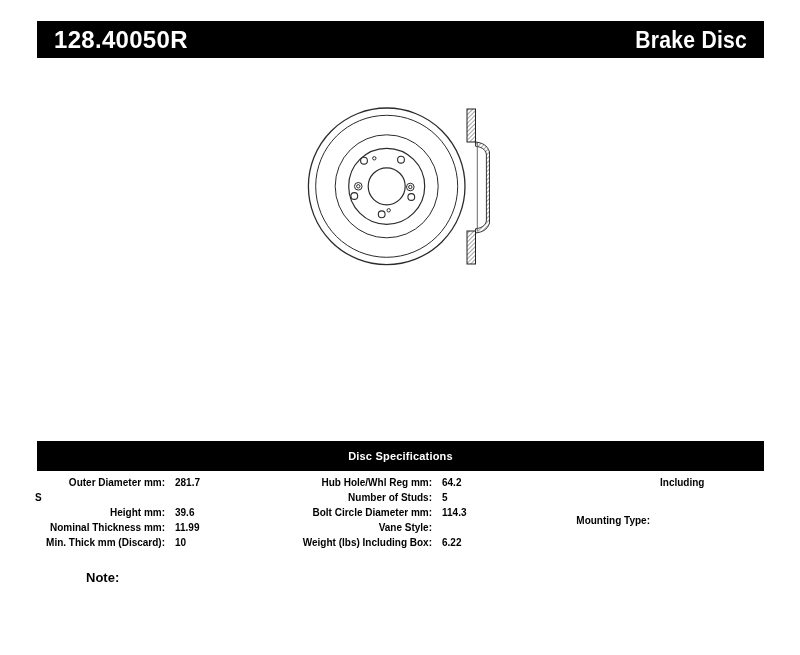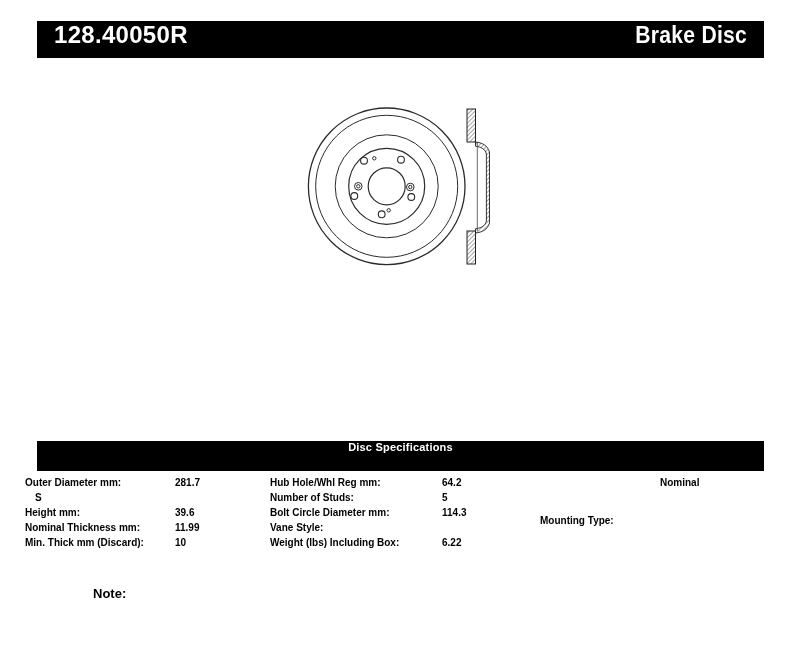--- a/index.html
+++ b/index.html
@@ -11,20 +11,21 @@
     font-family:"Liberation Sans", sans-serif;
     color:#000;
     overflow:hidden;
   }
   .bar {
     position:absolute;
     left:37px; width:727px;
     background:#000;
     color:#fff;
     display:flex;
+    align-items:center;
   }
   .top-bar {
     top:21px; height:37px;
     justify-content:space-between;
     padding:0 17px;
     font-size:24px; font-weight:bold;
     letter-spacing:0.3px;
   }
   .top-bar .right-title { transform:scaleX(0.88); transform-origin:right center; }
   .spec-bar {
@@ -37,29 +38,29 @@
   .spec-col { position:absolute; top:475px; }
   .col-left  { left:25px;  }
   .col-mid   { left:270px; }
   .col-right { left:540px; }
   .spec-row {
     display:flex;
     height:15px; line-height:15px;
     font-size:10px; font-weight:bold;
     white-space:nowrap;
   }
-  .spec-label { display:inline-block; text-align:left; flex:0 0 auto; }
+  .spec-label { display:inline-block; text-align:right; flex:0 0 auto; }
   .col-left  .spec-label { width:140px; }
   .col-mid   .spec-label { width:162px; }
   .col-right .spec-label { width:110px;margin-top:38px; }
   .spec-value { margin-left:10px; }
   .note {
     position:absolute;
-    left:93px; top:570px;
-    font-size:13px; font-weight:bold;margin-top:16px;
+    left:86px; top:570px;
+    font-size:13px; font-weight:bold;
   }
 </style>
 </head>
 <body>
 
 <div class="page">
 
   <div class="bar top-bar">
     <span>128.40050R</span>
     <span class="right-title">Brake Disc</span>
@@ -154,19 +155,19 @@
     </div>
     <div class="spec-row">
       <span class="spec-label">Weight (lbs) Including Box:</span>
       <span class="spec-value">6.22</span>
     </div>
   </div>
 
   <div class="spec-col col-right">
     <div class="spec-row">
       <span class="spec-label">Mounting Type:</span>
-      <span class="spec-value">Nominal</span>
+      <span class="spec-value">Including</span>
     </div>
   </div>
 
   <div class="note">Note:</div>
 
 </div>
 
 </body></html>

